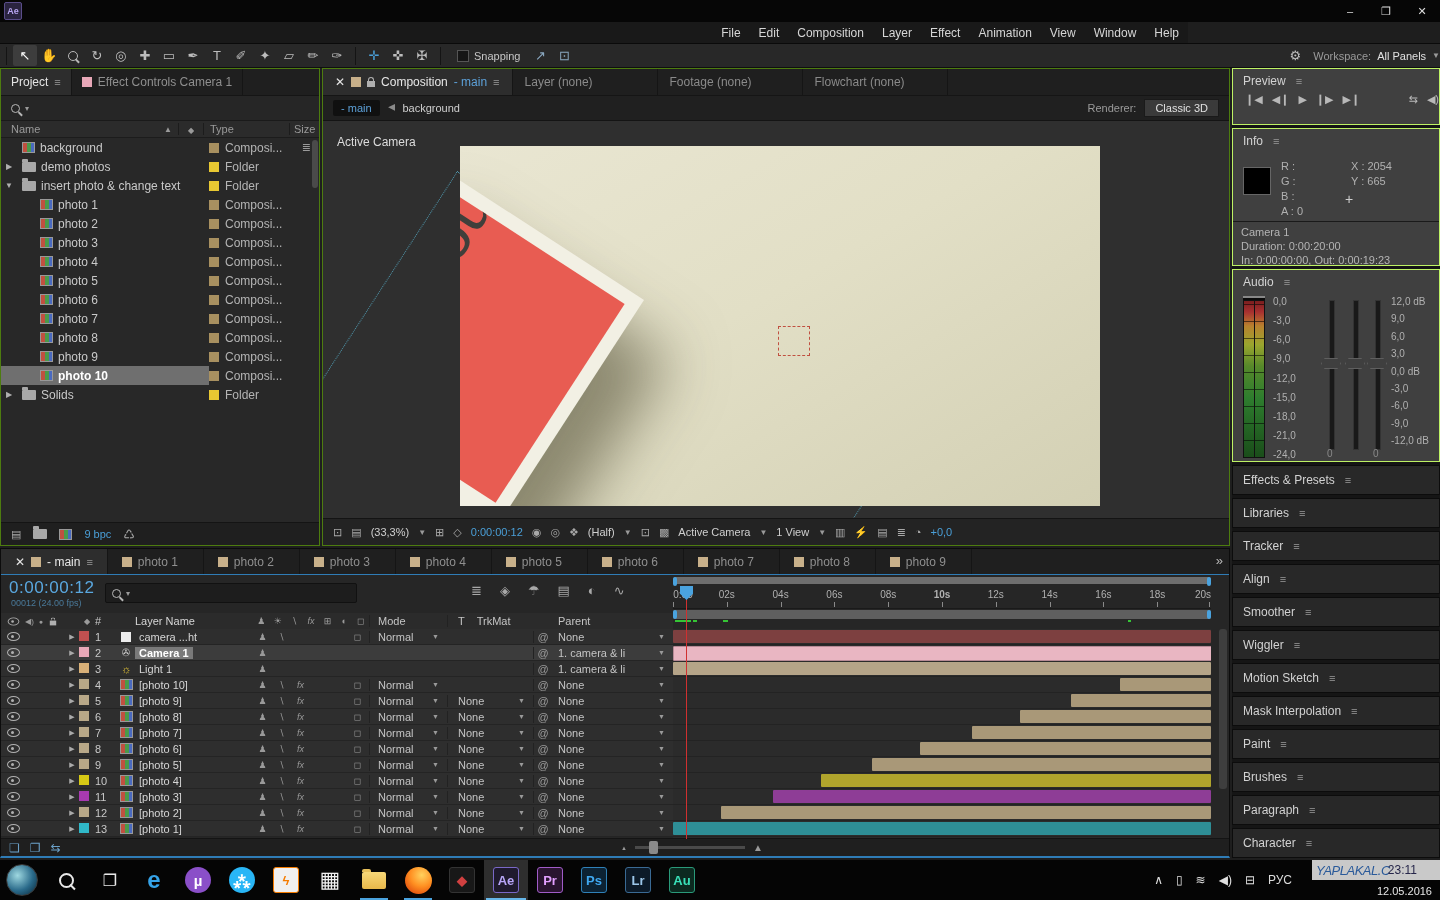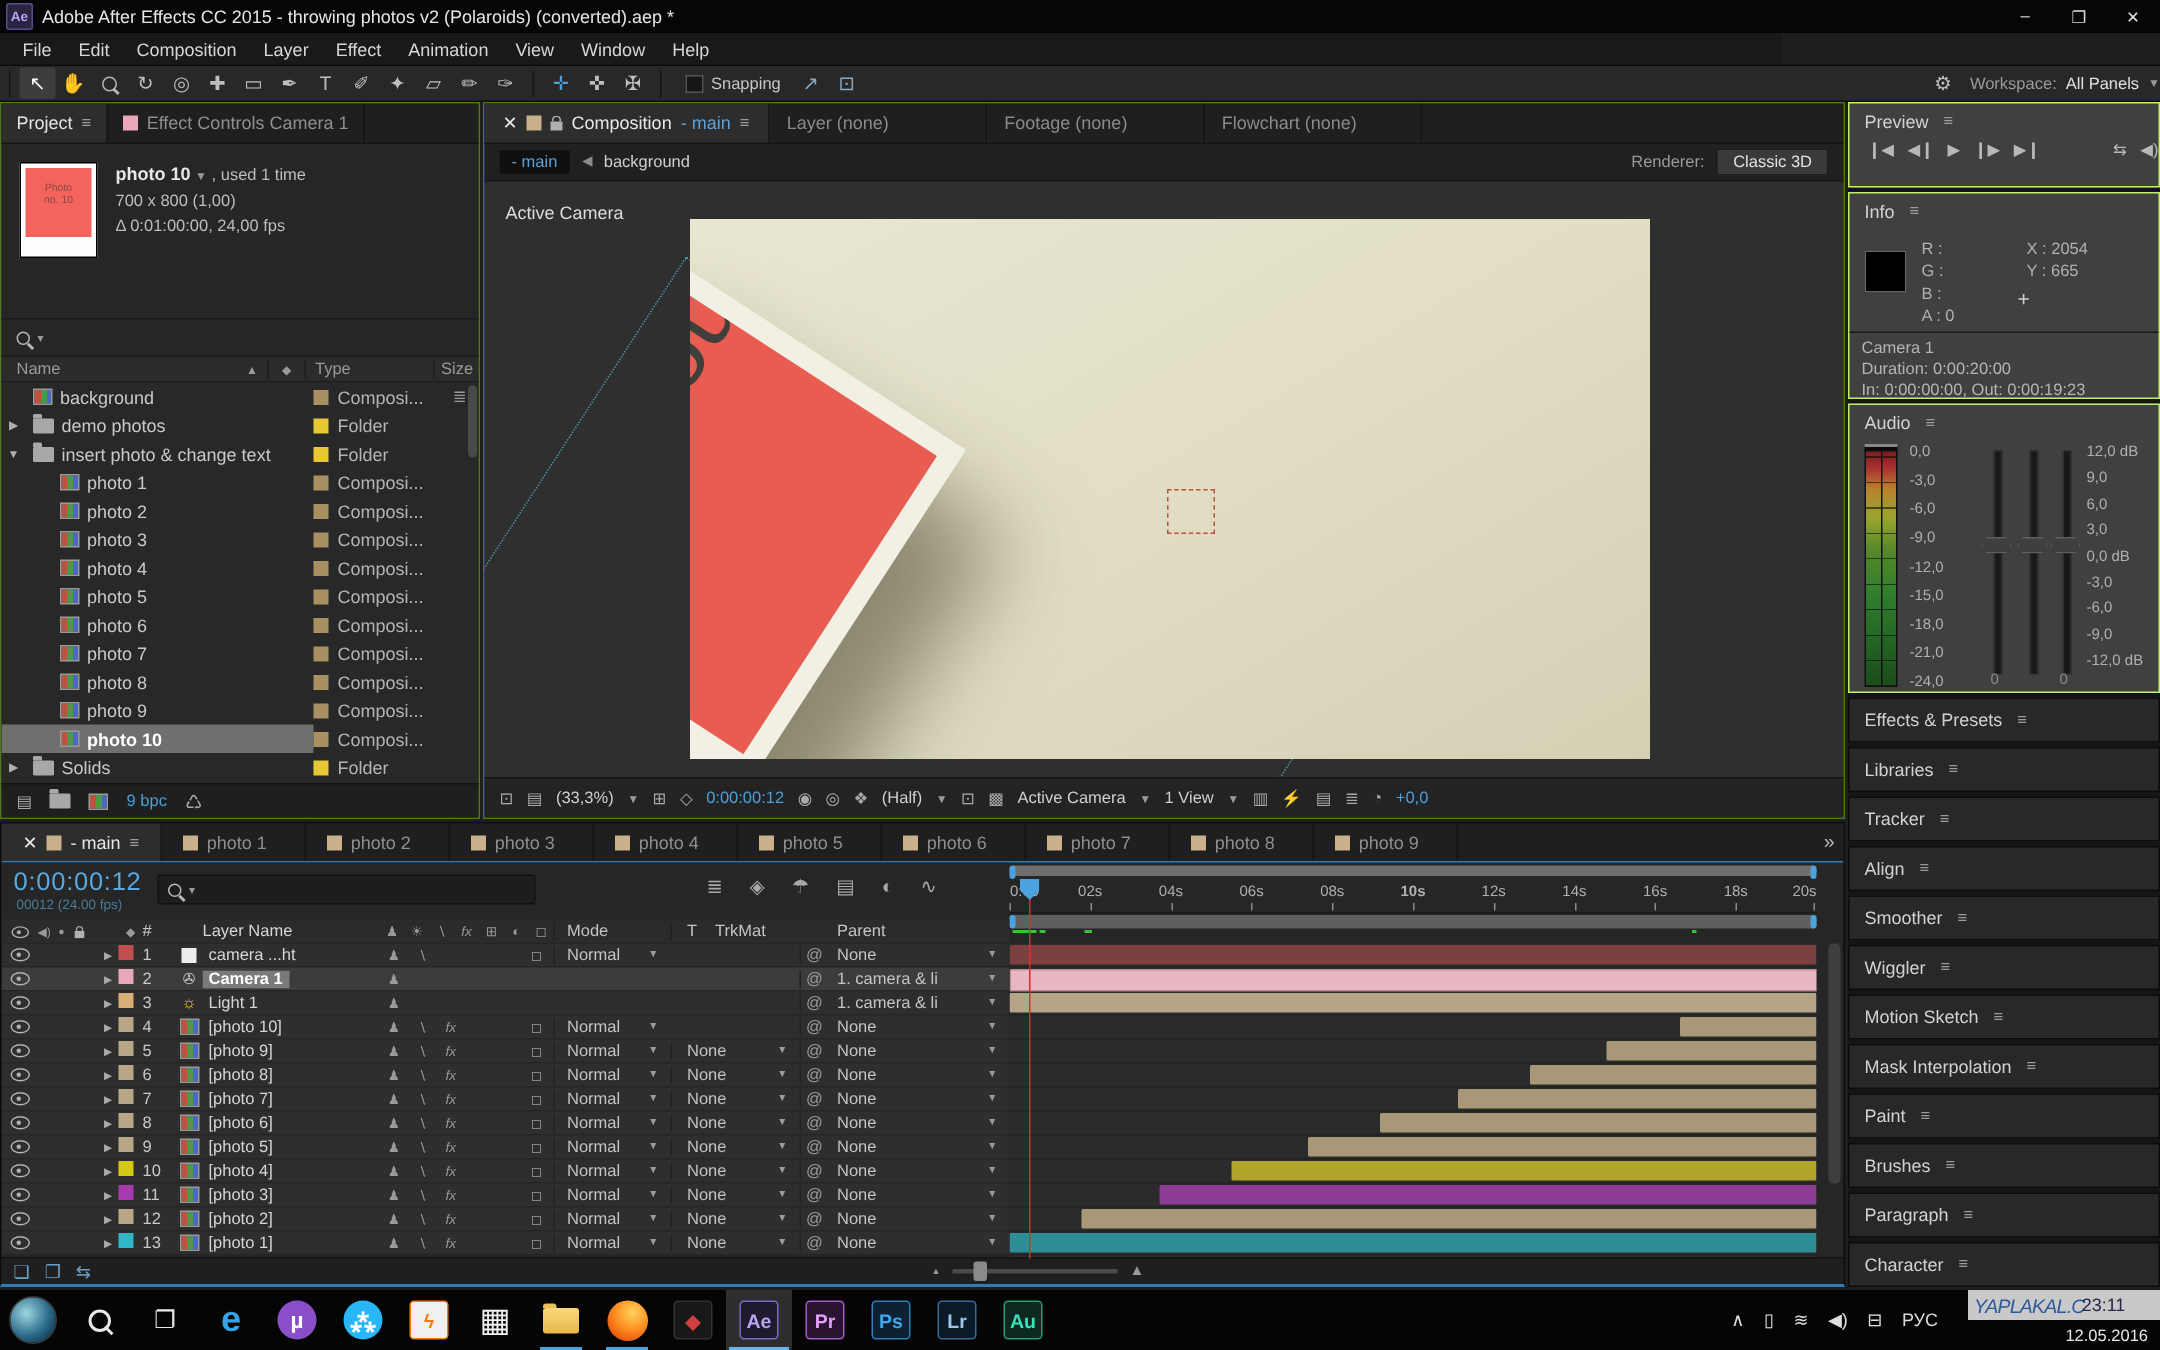--- a/index.html
+++ b/index.html
@@ -6,21 +6,21 @@
   #screen{position:relative;width:1440px;height:900px;overflow:hidden;background:#1e1e1e;
     font-family:"Liberation Sans",sans-serif;font-size:11px;color:#c8c8c8;cursor:default;}
 
   
   #title-bar{position:absolute;top:0;left:0;width:1440px;height:22px;background:#060606;display:flex;align-items:center;}
   #ae-badge{width:16px;height:16px;margin:0 6px 0 4px;background:#2a2440;color:#b9a6f2;font-size:9px;font-weight:bold;
     display:flex;align-items:center;justify-content:center;border:1px solid #5a4d8a;border-radius:2px;}
   #title-text{color:#e6e6e6;font-size:12px;}
   #win-btns{margin-left:auto;display:flex;height:22px}
   .win-btn{width:36px;height:22px;display:flex;align-items:center;justify-content:center;color:#dcdcdc;font-size:11px}
-  #menu-bar{position:absolute;top:22px;left:0;width:1188px;height:21px;background:#191919;display:flex;align-items:center;padding-left:6px;box-sizing:border-box;}
+  #menu-bar{position:absolute;top:22px;left:0;width:1188px;height:21px;background:#191919;display:flex;align-items:center;padding-left:6px;box-sizing:border-box;justify-content:flex-end;}
   .menu-item{padding:0 9px;color:#d6d6d6;font-size:12px;}
   #tool-bar{position:absolute;top:43px;left:0;width:1440px;height:25px;background:#282828;border-top:1px solid #0a0a0a;border-bottom:1px solid #0f0f0f;display:flex;align-items:center;box-sizing:border-box;}
   .tool{width:24px;height:21px;display:flex;align-items:center;justify-content:center;color:#bdbdbd;font-size:13px;}
   .tool.tool-active{background:#3d3d3d;border-radius:2px;color:#fff}
   .tb-sep{width:1px;height:18px;background:#141414;margin:0 6px}
   .mag{width:8px;height:8px;border:1.5px solid #b8b8b8;border-radius:50%;position:relative}
   .mag::after{content:"";position:absolute;width:5px;height:1.5px;background:#b8b8b8;transform:rotate(45deg);left:6px;top:8px}
   .mag.sm{width:7px;height:7px}
   #snap-box{width:10px;height:10px;background:#161616;border:1px solid #555;margin:0 5px 0 10px}
   #workspace-wrap{margin-left:auto;display:flex;align-items:center;gap:6px}
@@ -192,21 +192,20 @@
   #wm-time{color:#26264a;font-size:12px;margin-left:-2px}
   #tb-date{position:absolute;right:8px;bottom:3px;color:#e6e6e6;font-size:11px}
 </style>
 </head>
 <body>
 
 <div id="screen">
 
   <div id="title-bar">
     <div id="ae-badge">Ae</div>
-    <span id="title-text">Adobe After Effects CC 2015 - throwing photos v2 (Polaroids) (converted).aep *</span>
     <div id="win-btns">
       <span class="win-btn">–</span>
       <span class="win-btn">❐</span>
       <span class="win-btn">✕</span>
     </div>
   </div>
 
   <div id="menu-bar">
       <span id="menu-items" style="display:flex">
         <span class="menu-item">File</span>
@@ -264,35 +263,20 @@
     <div class="ptabs">
       <div class="ptab active">
         <span>Project</span>
         <span class="hamb">≡</span>
       </div>
       <div class="ptab">
         <span class="swatch" style="background:#e8a8b8"></span>
         <span>Effect Controls Camera 1</span>
       </div>
     </div>
-    <div id="proj-info">
-      <div id="proj-thumb">
-        <div id="proj-thumb-inner">
-          <div>Photo</div>
-          <div>no. 10</div>
-        </div>
-      </div>
-      <div id="proj-meta">
-        <div><span class="t1">photo 10</span>
-          <span class="cf-caret">▼</span>
-          <span>, used 1 time</span></div>
-        <div>700 x 800 (1,00)</div>
-        <div>Δ 0:01:00:00, 24,00 fps</div>
-      </div>
-    </div>
     <div id="proj-search">
       <span class="mag sm"></span>
       <span class="cf-caret">▾</span>
     </div>
     <div id="proj-cols">
       <span class="cname">
           <span>Name</span>
         <span style="margin-left:auto;margin-right:6px;font-size:8px">▲</span>
         </span>
       <span class="ctag"><span style="font-size:8px">◆</span></span>

